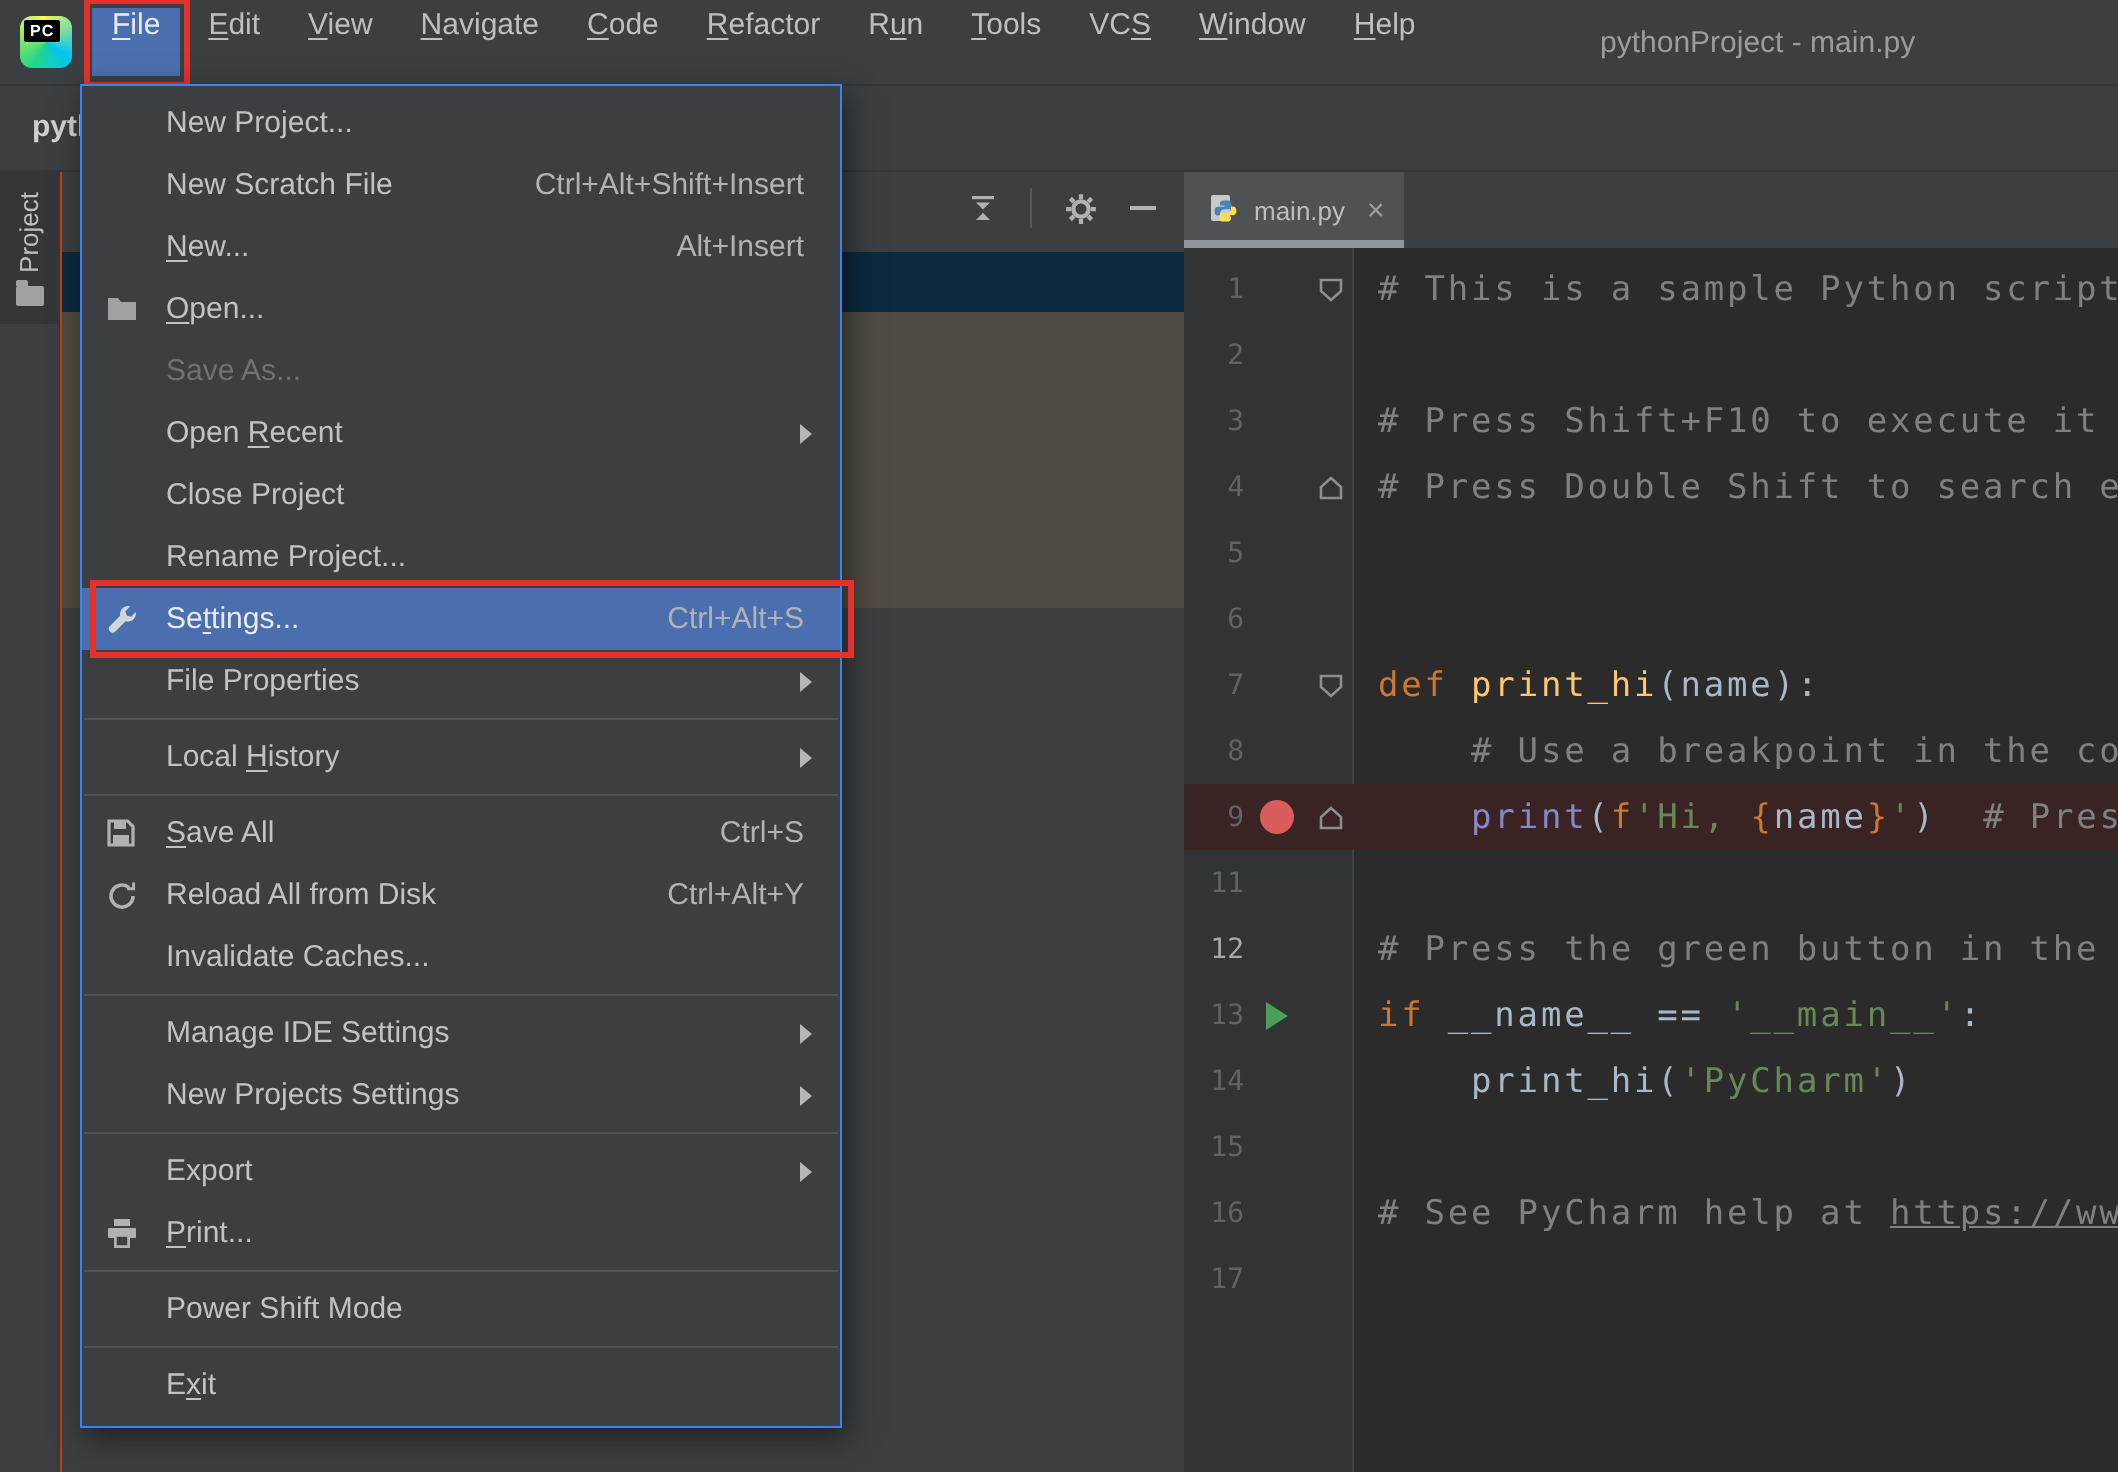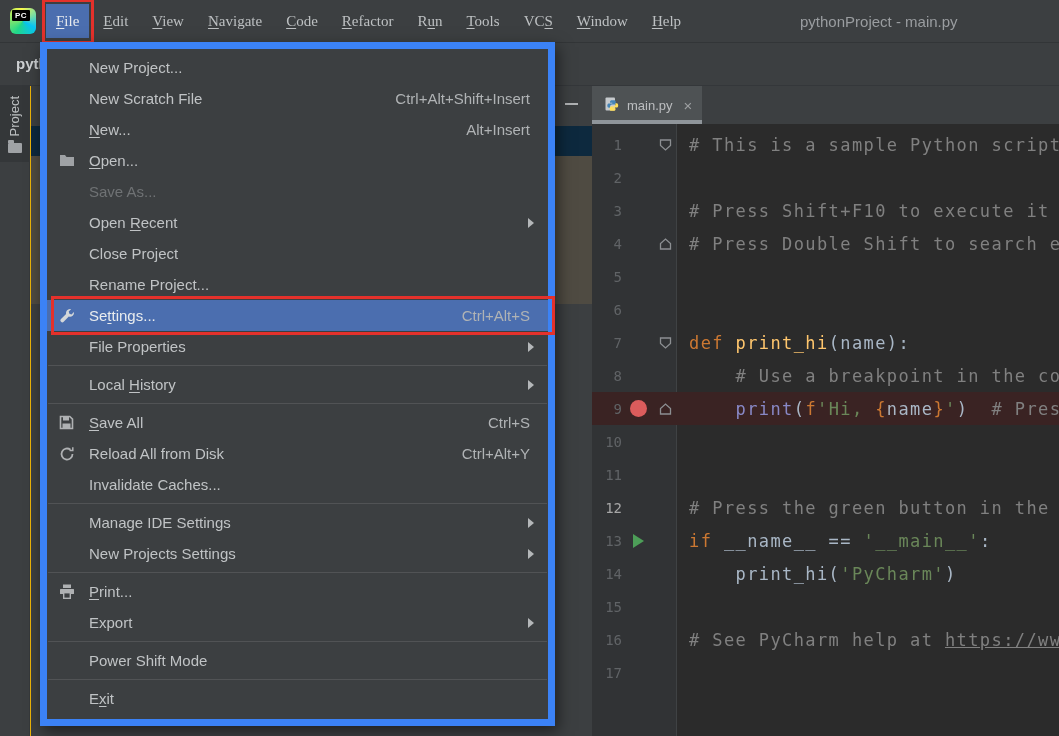--- a/index.html
+++ b/index.html
@@ -1,27 +1,27 @@
 <!DOCTYPE html>
 <html><head>
 <meta charset="utf-8">
 <style>
   html,body{margin:0;padding:0;background:#222;}
-  .app{position:relative;width:1059px;height:736px;background:#eab308;overflow:hidden;
+  .app{position:relative;width:1059px;height:736px;background:#c2410c;overflow:hidden;
        font-family:"Liberation Sans",sans-serif;-webkit-font-smoothing:antialiased;}
   
   .menubar{position:absolute;top:0;left:0;right:0;height:42px;display:flex;align-items:center;
            background:#3c3f41;border-bottom:1px solid #323537;z-index:5;}
   .logo{position:relative;width:26px;height:26px;margin:0 10px;border-radius:6px;flex:none;
         background:conic-gradient(from 210deg,#21d789,#fcf84a 40%,#07c3f2 75%,#21d789);}
   .logo span{position:absolute;top:2px;left:2px;background:#000;color:#fff;font-size:8px;
              font-weight:bold;padding:1px 3px;border-radius:1px;letter-spacing:.5px;}
   .menu-items{display:flex;align-items:center;height:100%;}
-  .mb-item{position:relative;display:flex;align-items:center;height:34px;padding:0 10px;margin-right:4px;
-           color:#bdc0c2;font-size:15px;font-family:Liberation Serif, serif;}
+  .mb-item{position:relative;display:flex;height:34px;padding:0 10px;margin-right:4px;
+           color:#bdc0c2;font-size:15px;}
   .mb-item.sel{background:#4b6eaf;color:#e8ebee;}
   .mn{text-decoration:underline;text-underline-offset:2px;}
   .win-title{position:absolute;left:800px;top:0;height:42px;display:flex;align-items:center;
              color:#9a9da0;font-size:15px;}
   
   .navbar{position:absolute;top:42px;left:0;right:0;height:44px;background:#3c3f41;
           border-bottom:1px solid #34373a;display:flex;align-items:center;padding-left:16px;box-sizing:border-box;}
   .crumb{color:#cdd0d2;font-weight:bold;font-size:15px;white-space:nowrap;}
   
   .stripe{position:absolute;top:86px;left:0;width:30px;bottom:0;background:#3c3f41;border-right:1px solid #35383a;box-sizing:border-box;}
@@ -53,21 +53,21 @@
   .ln.bright{color:#a7a7a7;}
   .gicon{width:32px;display:flex;justify-content:center;flex:none;}
   .fold{width:22px;display:flex;justify-content:center;flex:none;z-index:2;}
   .bp{width:17px;height:17px;border-radius:50%;background:#db5c5c;}
   .run{width:0;height:0;border-left:11px solid #4d9e58;border-top:7px solid transparent;border-bottom:7px solid transparent;}
   .codetext{white-space:pre;letter-spacing:1.4px;padding-left:13px;color:#a9b7c6;}
   .tok-kw{color:#cc7832;} .tok-func{color:#ffc66d;} .tok-str{color:#6a8759;}
   .tok-comment{color:#808080;} .tok-plain{color:#a9b7c6;} .tok-builtin{color:#8888c6;}
   .tok-comment-link{color:#808080;text-decoration:underline;}
   
-  .popup{position:absolute;left:40px;top:42px;width:515px;background:#3c3f41;border:7px solid #3b82f6;
+  .popup{position:absolute;left:40px;top:42px;width:381px;background:#3c3f41;border:1px solid #3b82f6;
          box-shadow:3px 5px 14px rgba(0,0,0,.5);z-index:20;padding:3px 0 5px;color:#c0c3c5;font-size:15px;box-sizing:border-box;}
   .pm-row{position:relative;height:31px;display:flex;align-items:center;padding:0 8px 0 12px;}
   .pm-ic{width:30px;flex:none;display:flex;align-items:center;}
   .pm-sc{margin-left:auto;color:#b0b3b5;padding-right:10px;white-space:nowrap;}
   .pm-arrow{margin-left:auto;width:0;height:0;border-left:6px solid #b4b7b9;border-top:5px solid transparent;
             border-bottom:5px solid transparent;margin-right:6px;}
   .pm-row.sel{background:#4b6eaf;color:#e9ecee;}
   .pm-row.dis{color:#6f7274;text-align:right;}
   .pm-sep{height:1px;background:#515355;margin:3px 1px;}
   .redbox{position:absolute;border:3px solid #e4312b;pointer-events:none;z-index:30;}
@@ -244,26 +244,20 @@
               <span class="bp"></span>
             </span>
             <span class="fold">
               <svg width="13" height="12" viewBox="0 0 13 12" fill="none" stroke="#8c8f92" stroke-width="1.3">
                 <path d="M1.5 11h10V5.5L6.5 1l-5 4.5z"></path>
               </svg>
             </span>
             <span class="codetext"><span class="tok-plain">    </span><span class="tok-builtin">print</span><span class="tok-plain">(</span><span class="tok-kw">f</span><span class="tok-str">'Hi, </span><span class="tok-kw">{</span><span class="tok-plain">name</span><span class="tok-kw">}</span><span class="tok-str">'</span><span class="tok-plain">)</span><span class="tok-comment">  # Press Ctrl+F8 to toggle the breakpoint.</span></span>
           </div>
           <div class="line">
-            <span class="ln">10</span>
-            <span class="gicon"></span>
-            <span class="fold"></span>
-            <span class="codetext"></span>
-          </div>
-          <div class="line">
             <span class="ln">11</span>
             <span class="gicon"></span>
             <span class="fold"></span>
             <span class="codetext"></span>
           </div>
           <div class="line">
             <span class="ln bright">12</span>
             <span class="gicon"></span>
             <span class="fold"></span>
             <span class="codetext"><span class="tok-comment"># Press the green button in the gutter to run the script.</span></span>
@@ -397,34 +391,34 @@
         <span>Manage IDE Settings</span>
         <span class="pm-arrow"></span>
       </div>
       <div class="pm-row">
         <span class="pm-ic"></span>
         <span>New Projects Settings</span>
         <span class="pm-arrow"></span>
       </div>
       <div class="pm-sep"></div>
       <div class="pm-row">
+        <span class="pm-ic"></span>
+        <span>Export</span>
+        <span class="pm-arrow"></span>
+      </div>
+      <div class="pm-row">
         <span class="pm-ic">
           <svg width="16" height="15" viewBox="0 0 16 15">
             <rect x="4" y="0.5" width="8" height="3.5" fill="#afb1b3"></rect>
             <rect x="1" y="5" width="14" height="5" rx="0.5" fill="#afb1b3"></rect>
             <rect x="4.7" y="8.7" width="6.6" height="5.6" fill="#3c3f41" stroke="#afb1b3" stroke-width="1.4"></rect>
           </svg>
         </span>
         <span><span class="mn">P</span>rint...</span>
       </div>
-      <div class="pm-row">
-        <span class="pm-ic"></span>
-        <span>Export</span>
-        <span class="pm-arrow"></span>
-      </div>
       <div class="pm-sep"></div>
       <div class="pm-row">
         <span class="pm-ic"></span>
         <span>Power Shift Mode</span>
       </div>
       <div class="pm-sep"></div>
       <div class="pm-row">
         <span class="pm-ic"></span>
         <span>E<span class="mn">x</span>it</span>
       </div>

